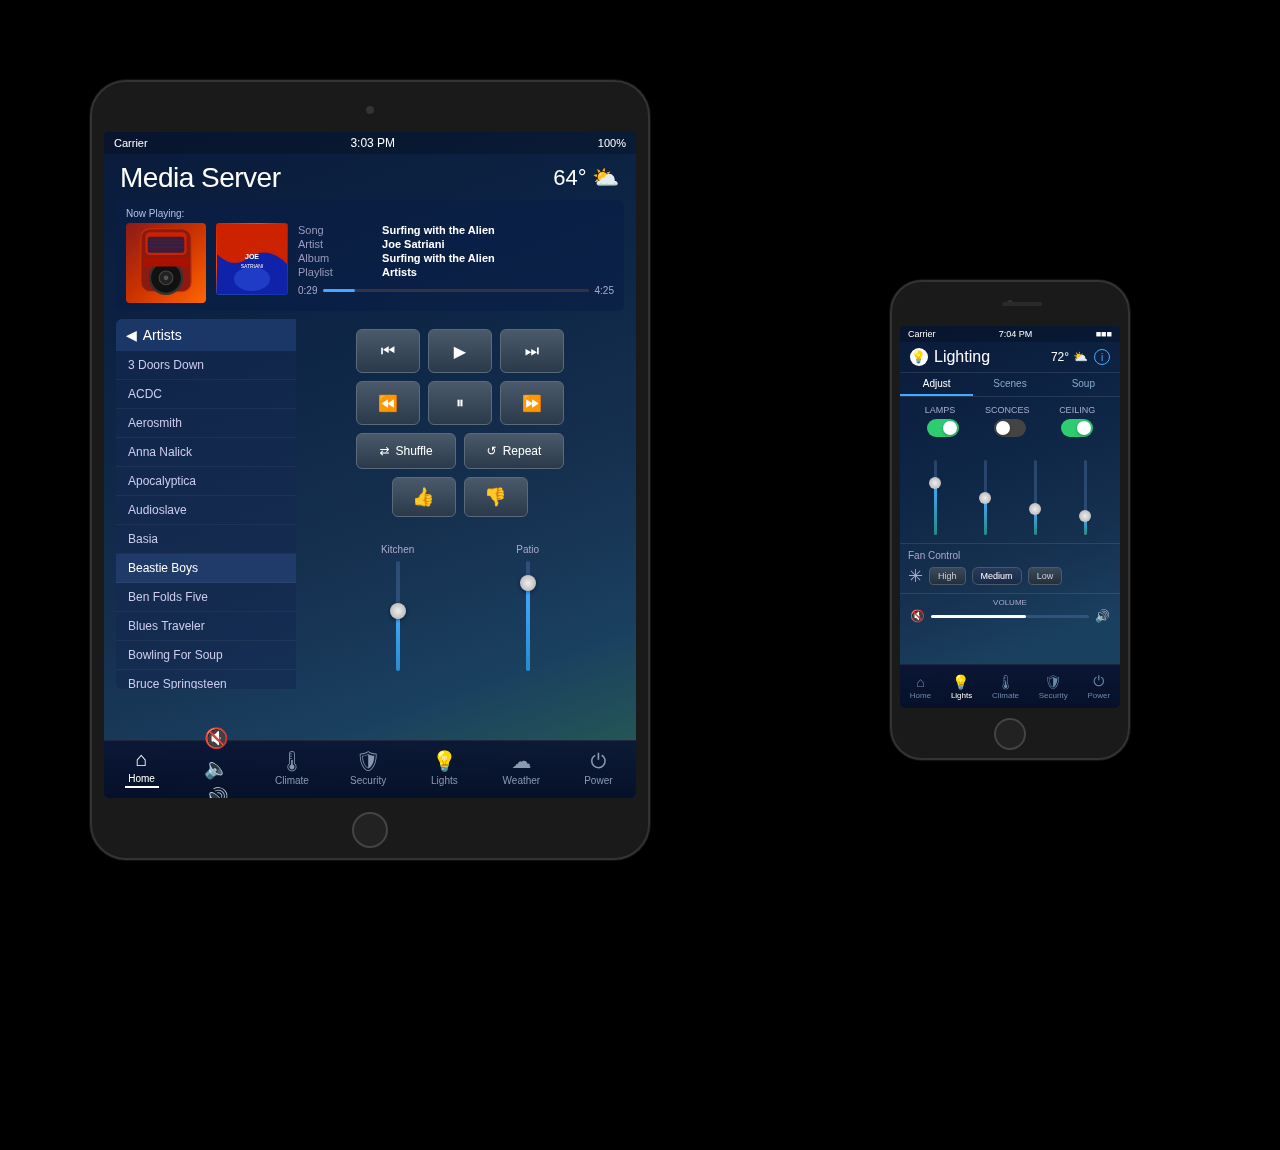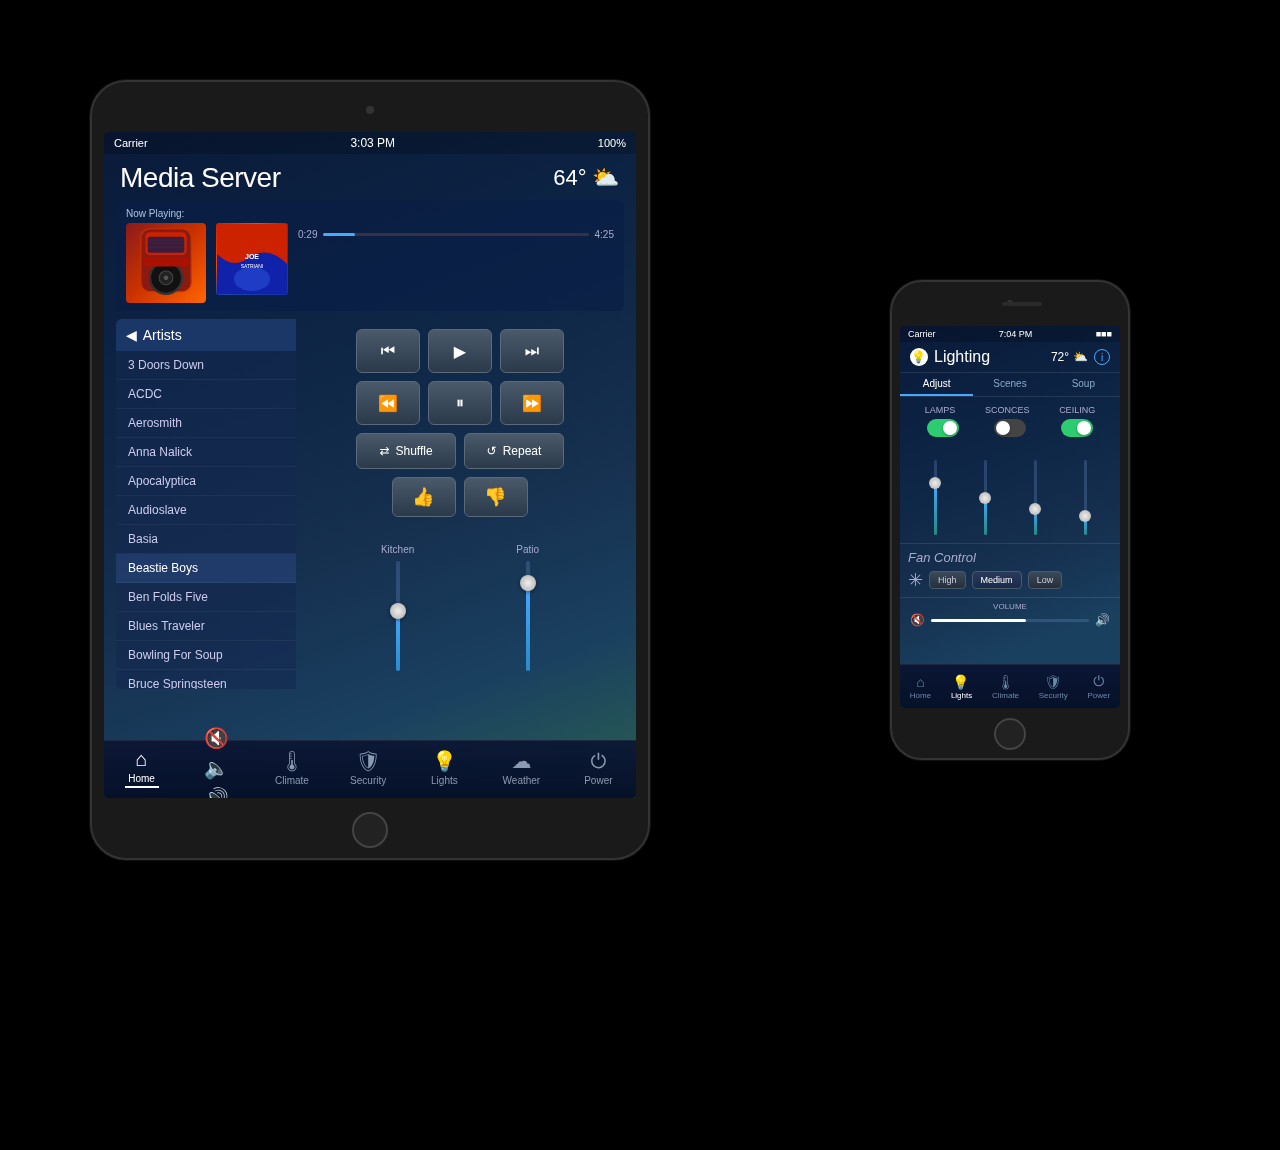--- a/index.html
+++ b/index.html
@@ -553,39 +553,40 @@
       height: 12px;
       border-radius: 50%;
       background: radial-gradient(circle, #eee, #aaa);
     }
 
     
     .p-fan-control {
       padding: 6px 8px;
       border-top: 1px solid rgba(255,255,255,0.1);
     }
-    .p-fan-label { font-size: 13px; color: #aac; margin-bottom: 4px; font-style: italic; }
+    .p-fan-label { font-size: 10px; color: #aac; margin-bottom: 4px; }
     .p-fan-row {
       display: flex;
       align-items: center;
       gap: 6px;
     }
     .fan-icon { font-size: 18px; color: #aac; }
     .fan-btn {
       background: linear-gradient(180deg, #3a4a5a, #252f3a);
       border: 1px solid #4a5a6a;
       border-radius: 4px;
       color: #ccd;
       font-size: 9px;
       padding: 3px 8px;
       cursor: pointer;
     }
     .fan-btn.active {
       background: linear-gradient(180deg, #2a3a5a, #1a2a4a);
       color: #fff;
+      border-radius: 6px;
     }
 
     
     .p-tabbar {
       position: absolute;
       bottom: 0;
       left: 0;
       right: 0;
       height: 44px;
       background: linear-gradient(180deg, rgba(10,20,50,0.95), rgba(5,15,40,0.98));
@@ -677,20 +678,40 @@
               <rect width="70" height="70" fill="#1122aa"></rect>
               <path d="M0 0 L70 0 L70 40 Q50 20 30 35 Q15 45 0 30 Z" fill="#cc2200"></path>
               <ellipse cx="35" cy="55" rx="18" ry="12" fill="#2244cc" opacity="0.8"></ellipse>
               <text x="35" y="35" text-anchor="middle" fill="#fff" font-size="7" font-weight="bold">JOE</text>
               <text x="35" y="44" text-anchor="middle" fill="#fff" font-size="5">SATRIANI</text>
             </svg>
           </div>
         </div>
 
         <div class="np-info">
+          <table>
+            <tbody>
+                <tr>
+              <td>Song</td>
+              <td>Surfing with the Alien</td>
+            </tr>
+            <tr>
+              <td>Artist</td>
+              <td>Joe Satriani</td>
+            </tr>
+            <tr>
+              <td>Album</td>
+              <td>Surfing with the Alien</td>
+            </tr>
+            <tr>
+              <td>Playlist</td>
+              <td>Artists</td>
+            </tr>
+          </tbody>
+            </table>
           <div class="np-progress">
             <span>0:29</span>
             <div class="progress-bar">
               <div class="progress-fill" style="width:12%"></div>
             </div>
             <span>4:25</span>
           </div>
         </div>
       </div>
     </div>

